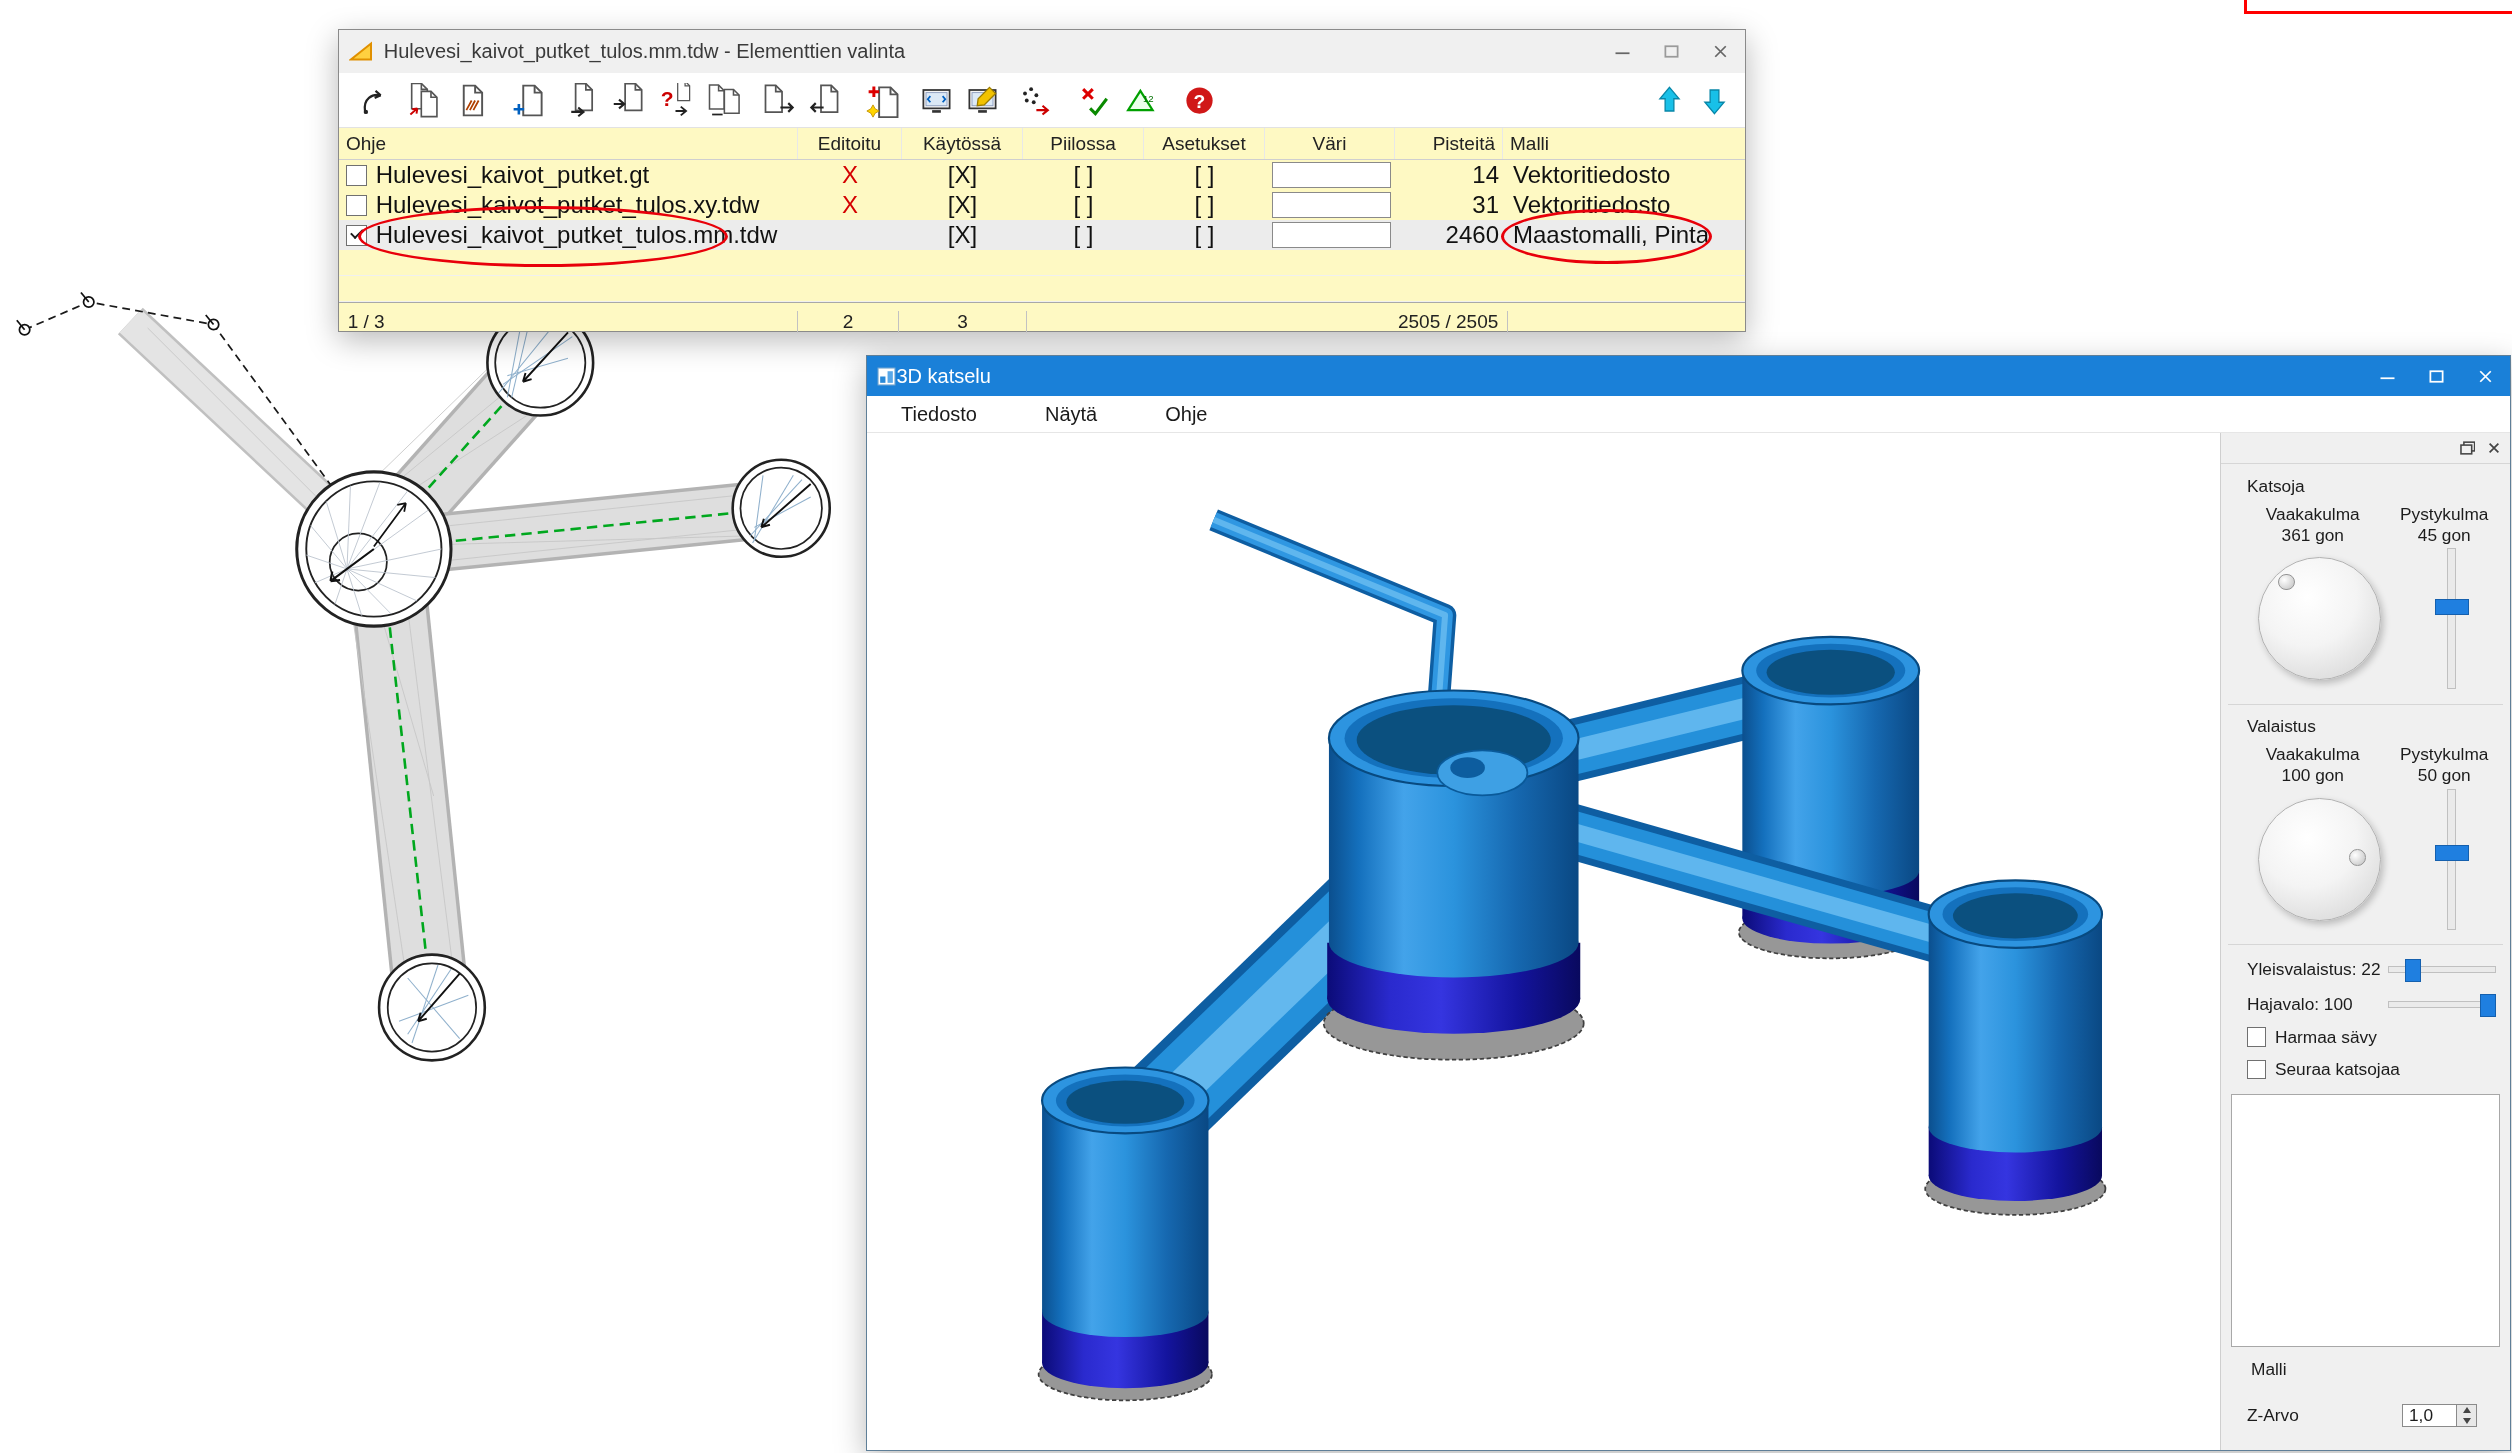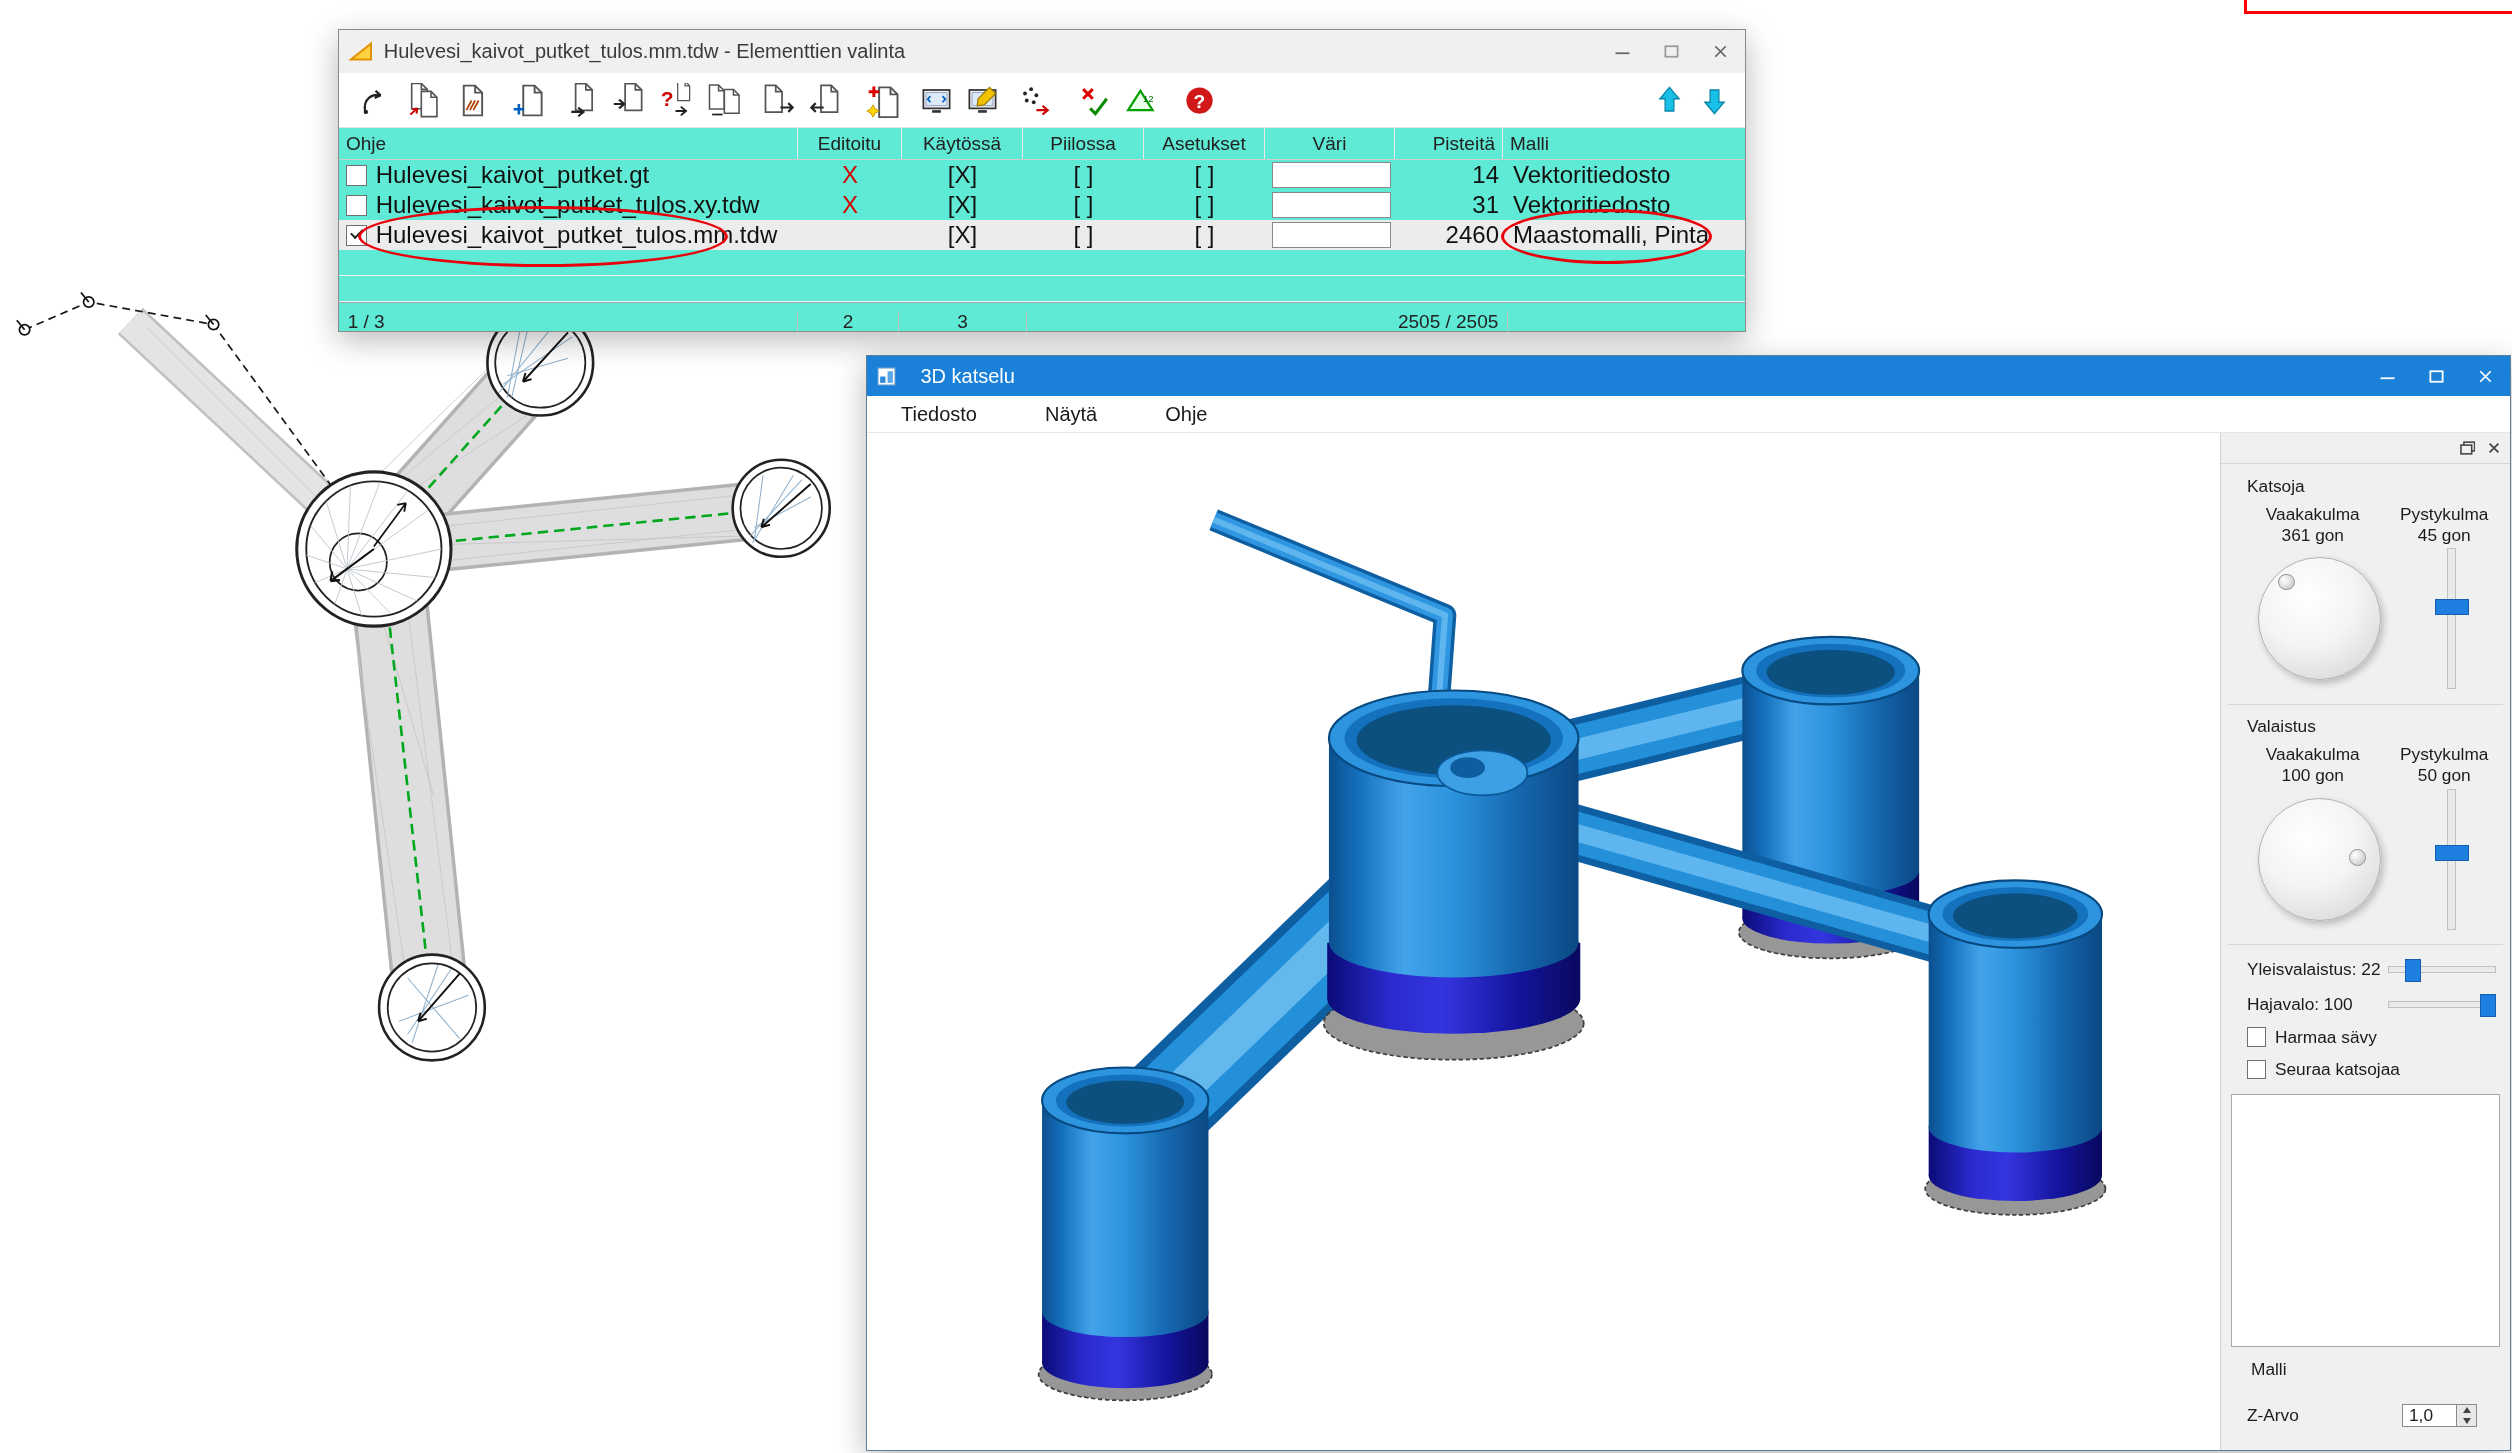--- a/index.html
+++ b/index.html
@@ -1,21 +1,21 @@
 <!DOCTYPE html>
 <html style="font-size:14px"><head>
 <meta charset="utf-8">
 <style>
   html,body{margin:0;padding:0}
   body{width:2512px;height:1454px;position:relative;overflow:hidden;background:#ffffff;
        font-family:"Liberation Sans",sans-serif;color:#111}
   svg text{font-family:"Liberation Sans",sans-serif}
 
   
-  .window{position:absolute;background:#5eead4;border:0.9px solid #8a8a8a;box-shadow:0 8.7px 29.5px rgba(0,0,0,.28)}
+  .window{position:absolute;background:#fef9c3;border:0.9px solid #8a8a8a;box-shadow:0 8.7px 29.5px rgba(0,0,0,.28)}
   .win-btn{width:49px;height:36px;display:flex;align-items:center;justify-content:center}
   .win-btn svg{width:21px;height:21px}
 
   
   #sel-window{left:338px;top:29px;width:1406px;height:301px;display:flex;flex-direction:column}
   .sel-titlebar{height:43px;background:#f0f0f0;display:flex;align-items:center;padding-left:10.4px;flex:0 0 43px}
   .sel-title{font-size:20px;color:#3a3a3a;margin-left:10.4px;white-space:nowrap}
   .win-controls{margin-left:auto;display:flex}
   .toolbar{height:54px;flex:0 0 54px;display:flex;align-items:center;background:#fff;padding-right:12px}
   .tbi{width:38px;height:38px;display:flex;align-items:center;justify-content:center;flex:0 0 38px}
@@ -41,21 +41,21 @@
   
   .ann{position:absolute;border:3.5px solid #e8000a;border-radius:50%;pointer-events:none}
   #ann-row{left:19px;top:176px;width:364px;height:55px}
   #ann-type{left:1162px;top:179px;width:205px;height:49px}
   #corner-mark-h{position:absolute;left:2244px;top:11.3px;width:269px;height:2.6px;background:#ff0000}
   #corner-mark-v{position:absolute;left:2244px;top:0;width:2.6px;height:14px;background:#ff0000}
 
   
   #viewer-window{left:866px;top:355px;width:1643px;height:1094px;border:0.9px solid #5f7f98;display:flex;flex-direction:column}
   .v-titlebar{height:40px;flex:0 0 40px;background:#1a80d8;display:flex;align-items:center;color:#fff;padding-left:10.4px}
-  .v-title{font-size:20px;margin-left:24px}
+  .v-title{font-size:20px;margin-left:0}
   .menubar{height:36px;flex:0 0 36px;background:#fff;display:flex;align-items:center;border-bottom:0.9px solid #e6e6e6;font-size:20px;color:#1a1a1a}
   .menu-item{padding:0 34px;height:100%;display:flex;align-items:center}
   .v-content{flex:1 1 auto;display:flex;min-height:0}
   .viewport{flex:1 1 auto;position:relative;background:#fff}
   .viewport>svg{position:absolute;left:0;top:0}
 
   
   .dock{width:289px;flex:0 0 289px;background:#f0f0f0;border-left:0.9px solid #cfcfcf;display:flex;flex-direction:column;font-size:17.3px;color:#1c1c1c}
   .dock-header{height:29.5px;flex:0 0 29.5px;display:flex;align-items:center;justify-content:flex-end;gap:12px;padding:0 8.7px;border-bottom:0.9px solid #d6d6d6}
   .group-label{margin:12px 0 0 26px}

